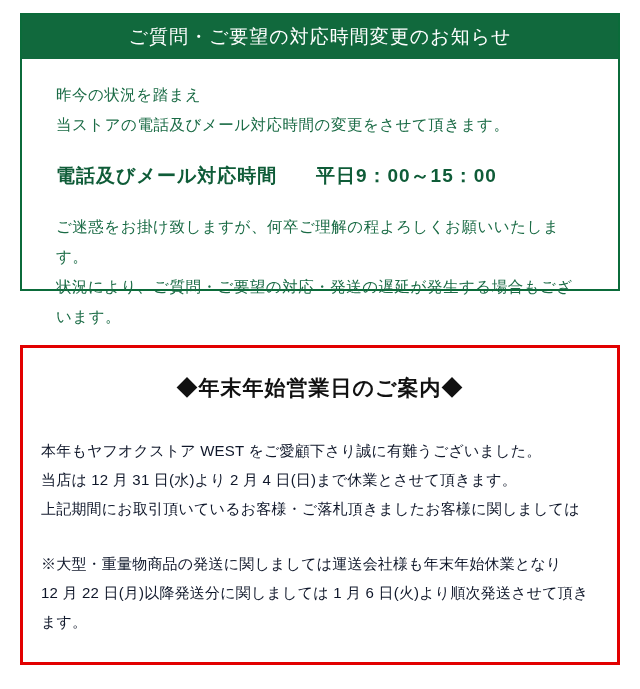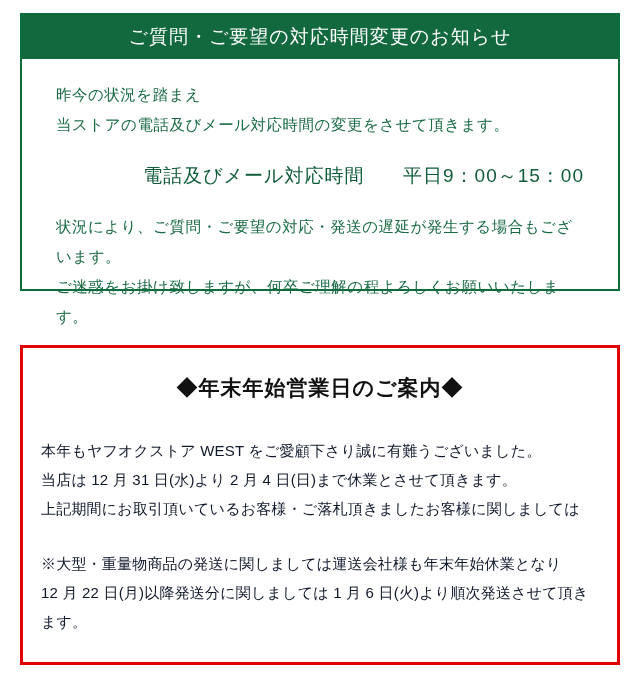--- a/index.html
+++ b/index.html
@@ -46,23 +46,23 @@
     color: #14683f;
   }
   .g-line {
     font-size: 15.5px;
     line-height: 30px;
     color: #1a6b45;
     letter-spacing: 0.5px;
     font-family: Liberation Mono, monospace;
   }
   .g-hours {
-    text-align: right;
+    text-align: left;
     font-size: 19px;
-    font-weight: normal;
+    font-weight: bold;
     color: #0f5c38;
     margin: 22px 0 24px 0;
     letter-spacing: 1px;
   }
   .g-hours .gap {
     display: inline-block;
     width: 26px;
   }
   .g-small {
     font-size: 11.5px;
@@ -113,22 +113,22 @@
     <div class="notice-green-body">
       <div class="g-line">昨今の状況を踏まえ</div>
       <div class="g-line">当ストアの電話及びメール対応時間の変更をさせて頂きます。</div>
 
       <div class="g-hours">
         <span>電話及びメール対応時間</span>
         <span class="gap"></span>
         <span>平日9：00～15：00</span>
       </div>
 
+      <div class="g-line">ご迷惑をお掛け致しますが、何卒ご理解の程よろしくお願いいたします。</div>
       <div class="g-line">状況により、ご質問・ご要望の対応・発送の遅延が発生する場合もございます。</div>
-      <div class="g-line">ご迷惑をお掛け致しますが、何卒ご理解の程よろしくお願いいたします。</div>
 
       <div class="g-small">オークション終了日の商品のご質問への回答も上記時間までの受付となりますのでご注意ください。</div>
     </div>
   </div>
 
   <div class="notice-red">
     <div class="red-title">◆年末年始営業日のご案内◆</div>
 
     <div class="red-line">本年もヤフオクストア WEST をご愛顧下さり誠に有難うございました。</div>
     <div class="red-line">当店は 12 月 31 日(水)より 2 月 4 日(日)まで休業とさせて頂きます。</div>

